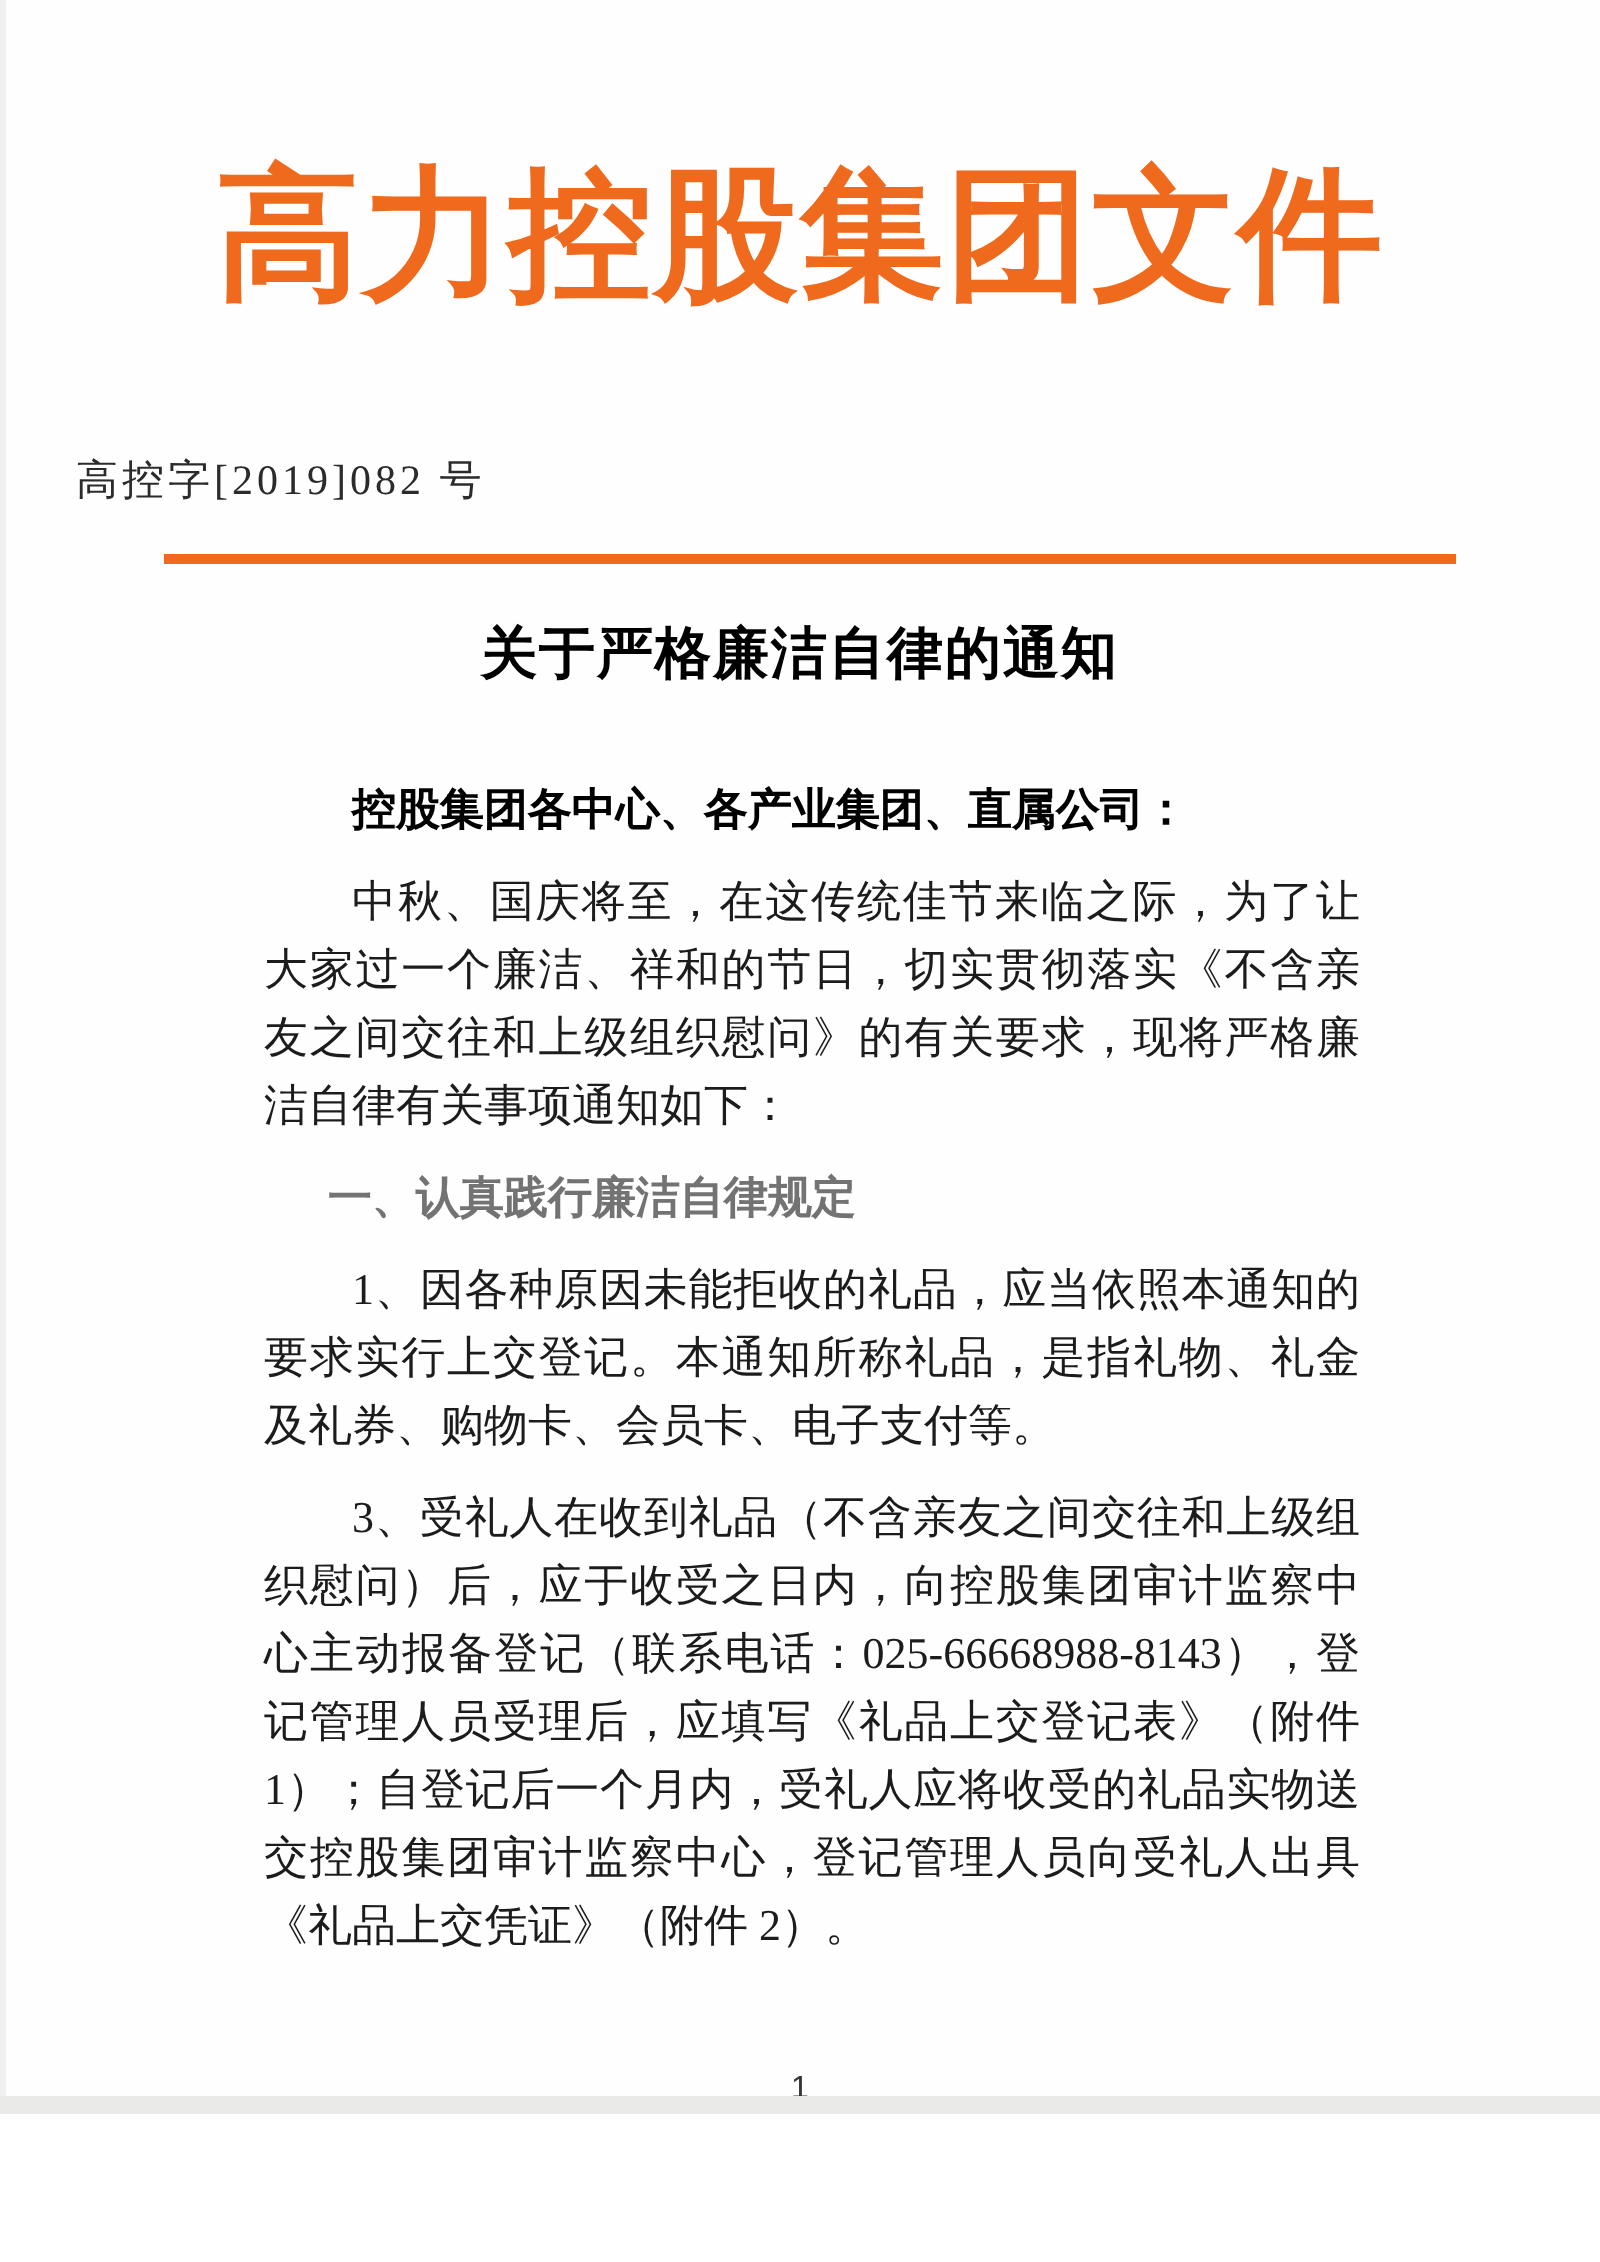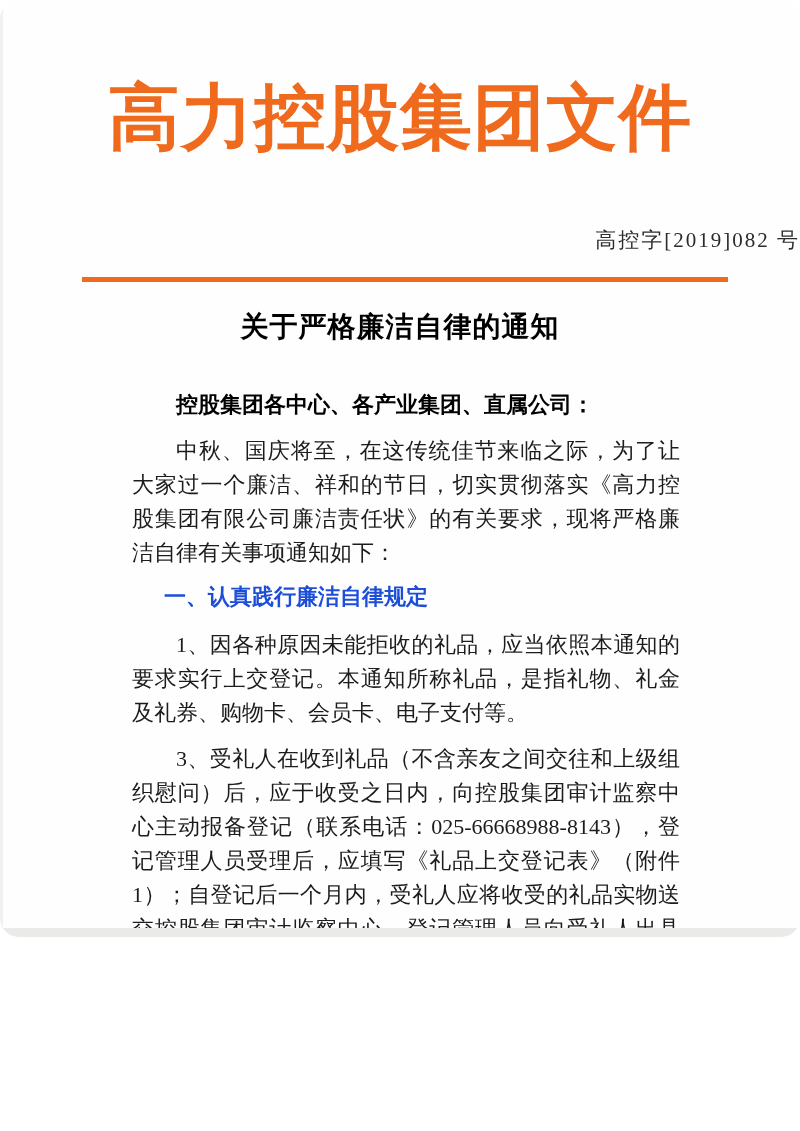--- a/index.html
+++ b/index.html
@@ -3,27 +3,26 @@
 <meta charset="utf-8">
 <style>
   html, body {
     margin: 0;
     padding: 0;
     background: #ffffff;
   }
   .page {
     position: relative;
     width: 800px;
-    height: 937px;
+    height: 1057px;
     margin: 0 auto;
     background: #fefefe;
     overflow: hidden;
     font-family: "Liberation Serif", "DejaVu Serif", serif;
     color: #1c1c1c;
-    border-radius: 19px;
   }
   
   .edge-left {
     position: absolute; left: 0; top: 0; bottom: 0;
     width: 3px; background: #f0f0ee;
   }
   .edge-bottom {
     position: absolute; left: 0; right: 0; bottom: 0;
     height: 9px; background: #eaeae8;
   }
@@ -34,25 +33,26 @@
     font-size: 72px;
     line-height: 100px;
     font-weight: bold;
     letter-spacing: 1px;
     color: #ef6a1d;
     font-family: "Liberation Serif", "DejaVu Serif", serif;
     white-space: nowrap;
   }
   .doc-number {
     margin-top: 58px;
-    text-align: right;
+    text-align: left;
     font-size: 21px;
     line-height: 28px;
     letter-spacing: 2px;
     color: #2b2b2b;
+    padding-left: 38px;
   }
   .red-rule {
     margin: 23px 72px 0 82px;
     height: 5px;
     background: #ef6a1d;
   }
   .notice-title {
     margin: 26px 0 0 0;
     text-align: center;
     font-size: 28px;
@@ -75,22 +75,22 @@
     font-family: "Liberation Sans", "DejaVu Sans", sans-serif;
   }
   .para {
     margin: 12px;
     text-indent: 2em;
   }
   .section-heading {
     margin: 0;
     text-indent: 2em;
     font-weight: bold;
-    color: #1d4ed8;
-    font-family: Liberation Mono, monospace;
+    color: #737373;
+    font-family: Liberation Sans, sans-serif;
   }
   .page-number {
     position: absolute;
     top: 1036px;
     left: 0; right: 0;
     text-align: center;
     font-size: 16px;
     color: #333333;
     font-family: "Liberation Sans", "DejaVu Sans", sans-serif;
   }
@@ -105,21 +105,21 @@
 
   <div class="doc-number">高控字[2019]082 号</div>
 
   <div class="red-rule"></div>
 
   <h1 class="notice-title">关于严格廉洁自律的通知</h1>
 
   <div class="body-text">
     <p class="para salutation">控股集团各中心、各产业集团、直属公司：</p>
 
-    <p class="para">中秋、国庆将至，在这传统佳节来临之际，为了让大家过一个廉洁、祥和的节日，切实贯彻落实《高力控股集团有限公司廉洁责任状》的有关要求，现将严格廉洁自律有关事项通知如下：</p>
+    <p class="para">中秋、国庆将至，在这传统佳节来临之际，为了让大家过一个廉洁、祥和的节日，切实贯彻落实《不含亲友之间交往和上级组织慰问》的有关要求，现将严格廉洁自律有关事项通知如下：</p>
 
     <p class="section-heading">一、认真践行廉洁自律规定</p>
 
 
 
     <p class="para">1、因各种原因未能拒收的礼品，应当依照本通知的要求实行上交登记。本通知所称礼品，是指礼物、礼金及礼券、购物卡、会员卡、电子支付等。</p>
 
 
     <p class="para">3、受礼人在收到礼品（不含亲友之间交往和上级组织慰问）后，应于收受之日内，向控股集团审计监察中心主动报备登记（联系电话：025-66668988-8143），登记管理人员受理后，应填写《礼品上交登记表》（附件 1）；自登记后一个月内，受礼人应将收受的礼品实物送交控股集团审计监察中心，登记管理人员向受礼人出具《礼品上交凭证》（附件 2）。</p>
   </div>

